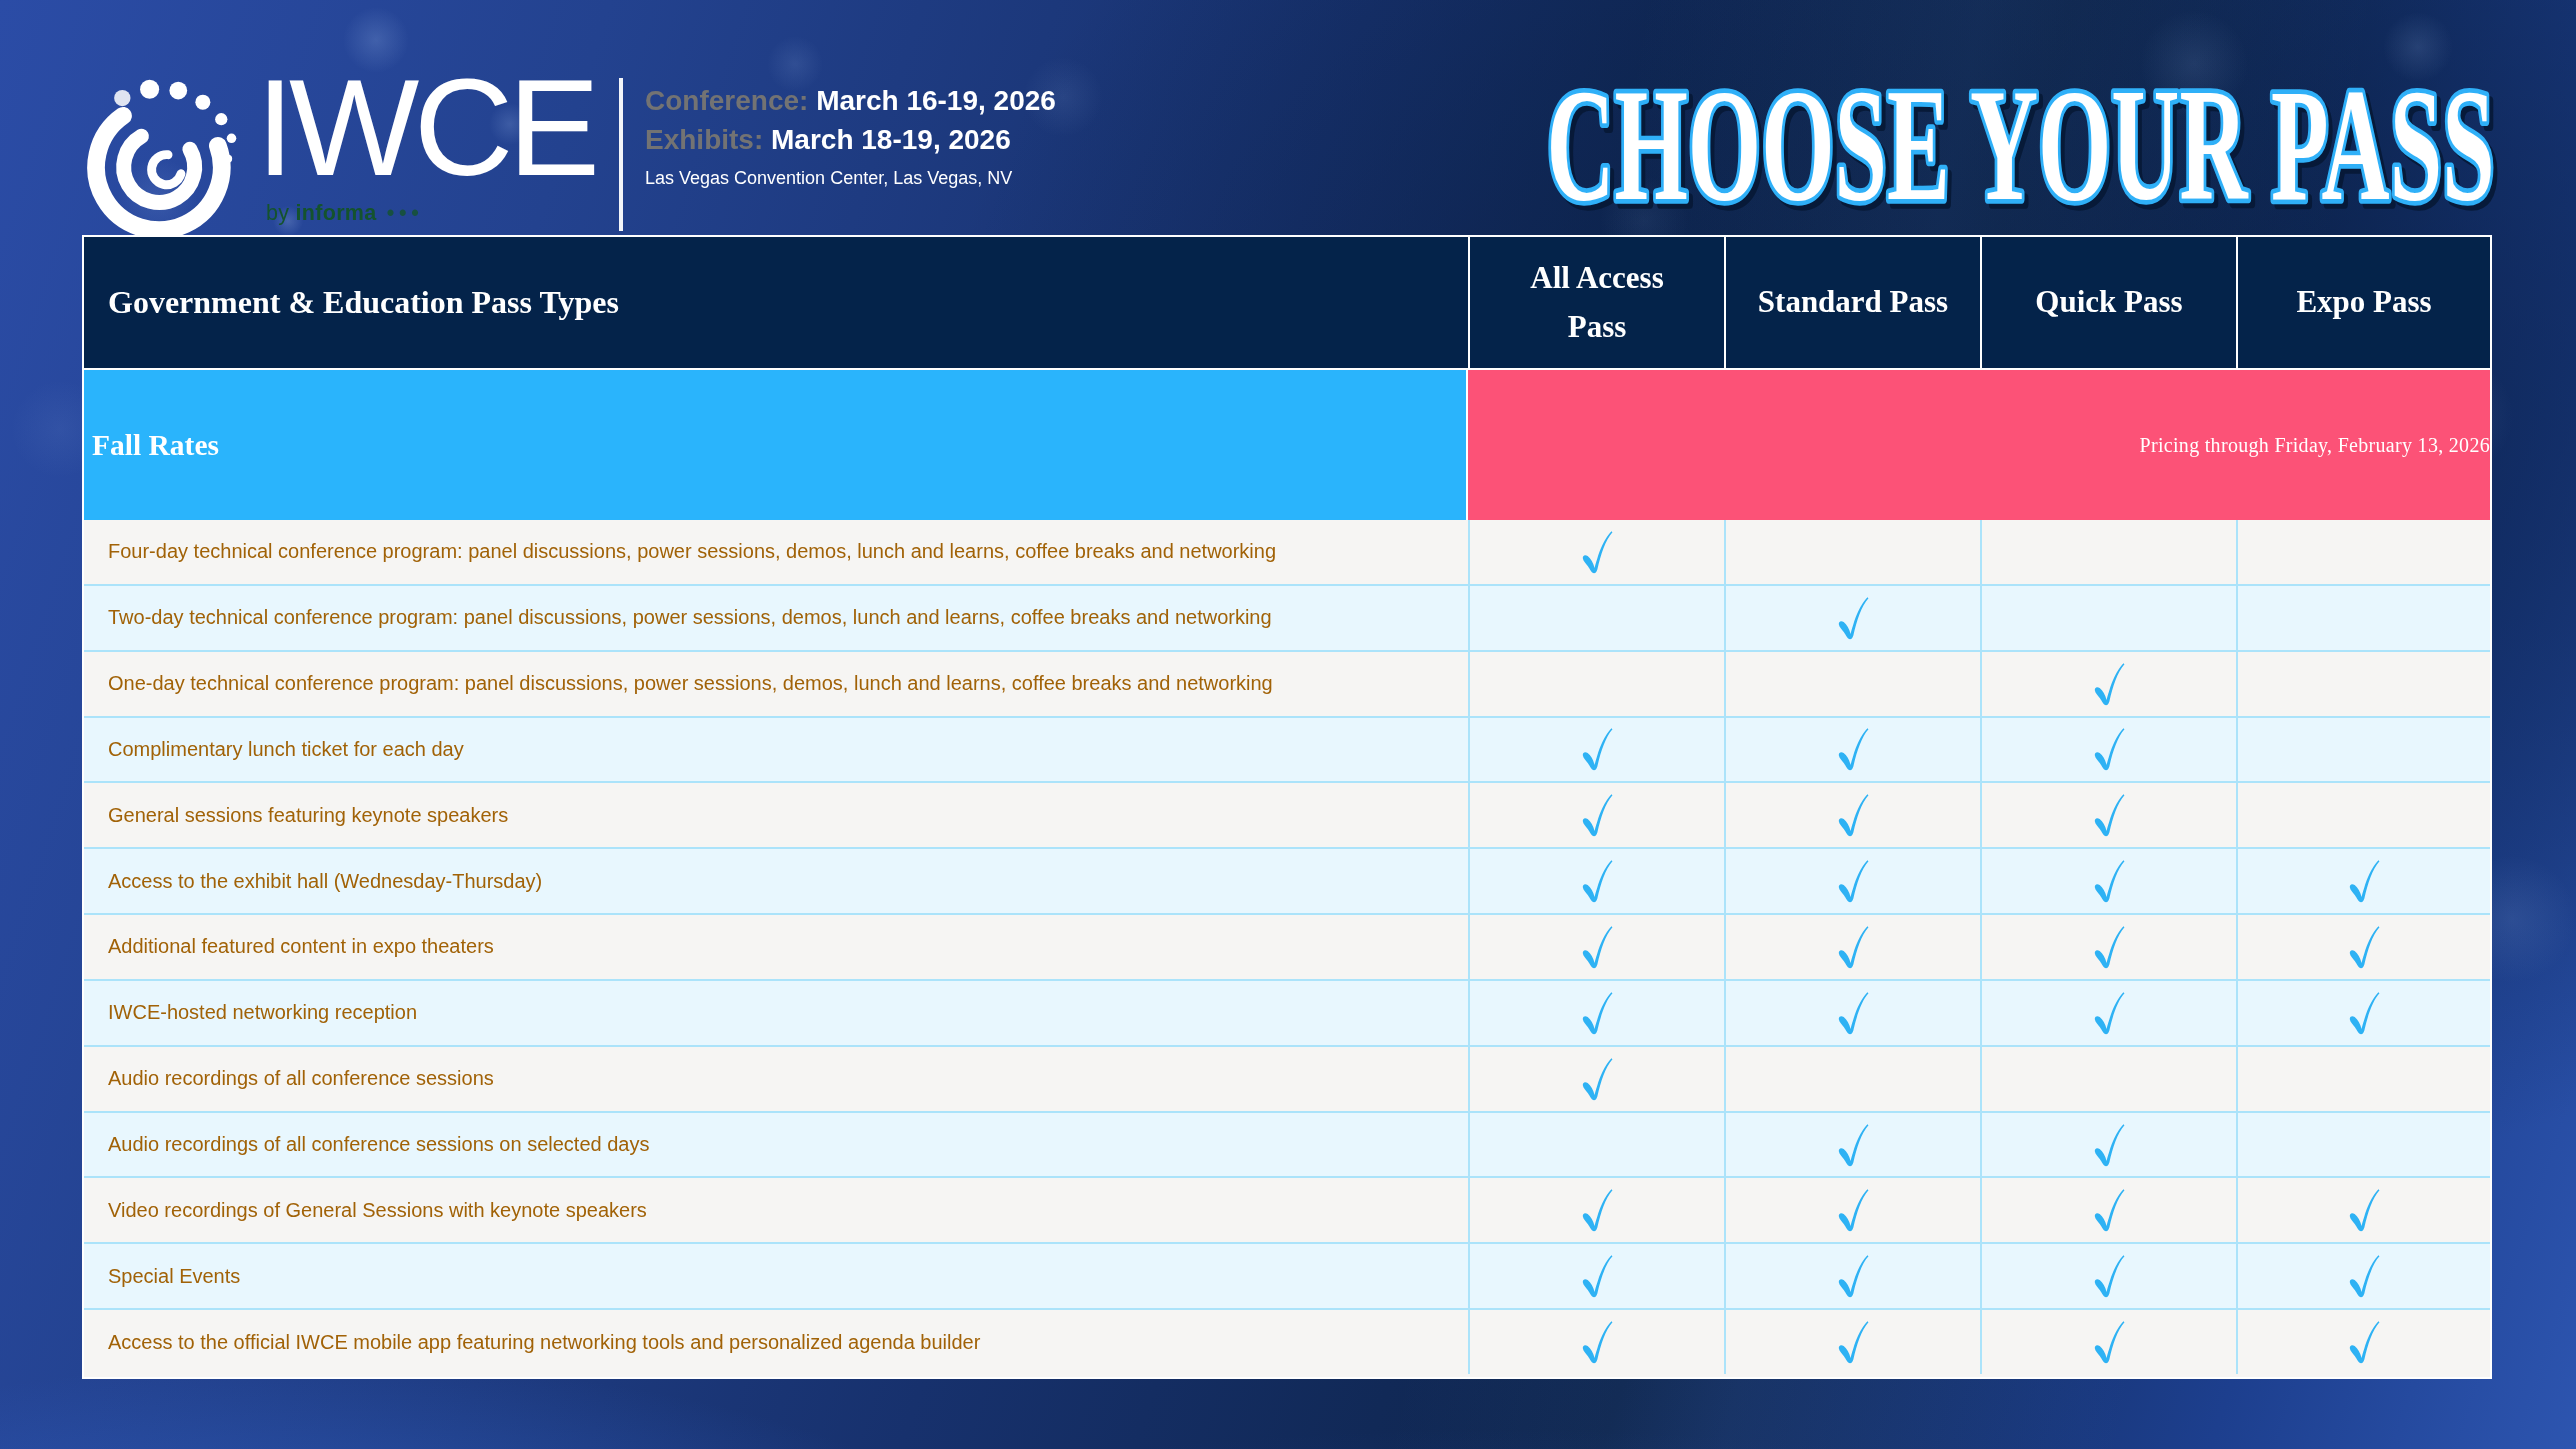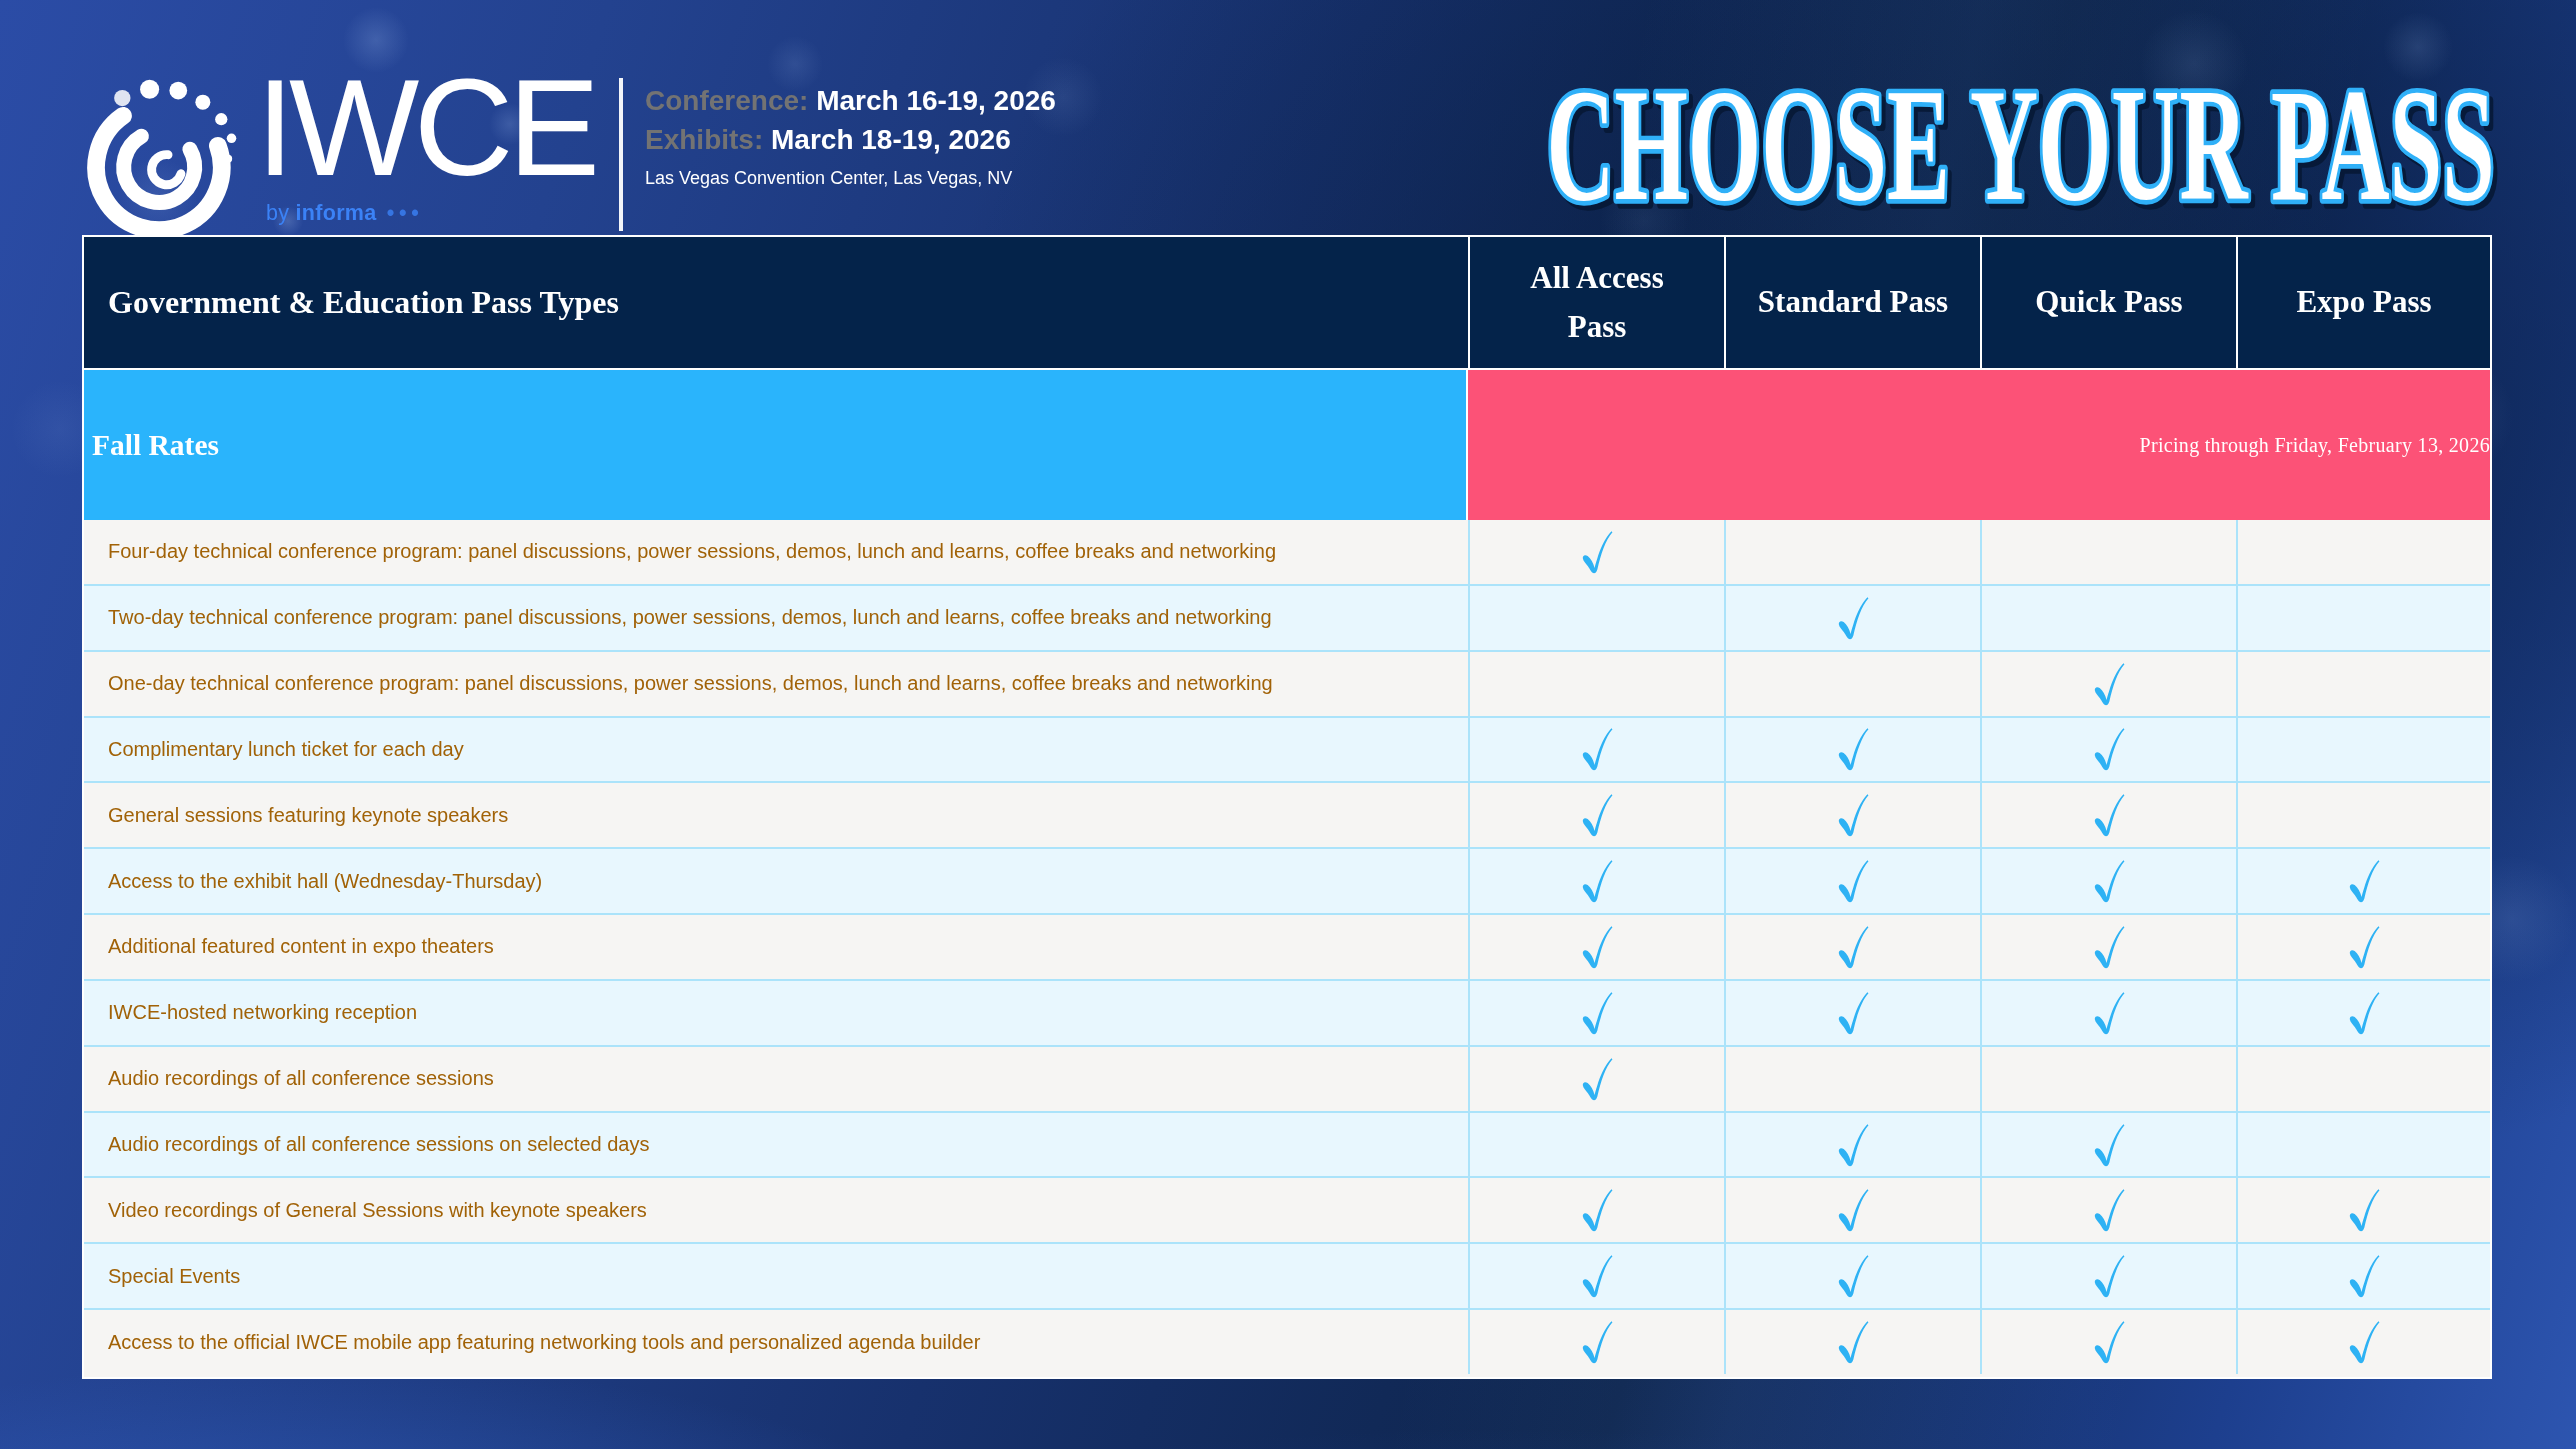--- a/index.html
+++ b/index.html
@@ -25,21 +25,21 @@
     radial-gradient(circle 84px at 2455px 416px, rgba(160,190,240,.10), transparent 70%),
     radial-gradient(circle 91px at 2512px 919px, rgba(160,190,240,.12), transparent 70%),
     radial-gradient(circle 70px at 60px 429px, rgba(160,190,240,.08), transparent 70%);}
   .bg-streaks{position:absolute;inset:0;pointer-events:none;background:
     linear-gradient(100deg, transparent 58%, rgba(90,140,225,.10) 70%, transparent 84%);}
 
   
   .logo-mark{position:absolute;left:87px;top:66px;}
   .wordmark{position:absolute;left:256px;top:58px;font-size:138px;font-weight:400;
     color:#fff;letter-spacing:-5.4px;line-height:1;}
-  .byline{position:absolute;left:266px;top:201px;font-size:21.5px;color:#3b82f6;letter-spacing:0.3px;}
+  .byline{position:absolute;left:266px;top:201px;font-size:21.5px;color:#14532d;letter-spacing:0.3px;}
   .byline b{font-weight:700;}
   .byline .dots{opacity:.8;letter-spacing:4.7px;font-weight:700;margin-left:4px;}
   .v-sep{position:absolute;left:619px;top:78px;width:4px;height:153px;background:rgba(255,255,255,.95);}
   .event-info{position:absolute;left:645px;top:81px;color:#fff;font-size:28px;line-height:39px;font-weight:700;}
   .event-info .teal{color:#737373;}
   .event-info .venue{font-weight:400;font-size:18px;}
   .title-svg{position:absolute;left:1531px;top:68px;
     filter:drop-shadow(4px 5.4px 0.7px rgba(6,24,52,.85));}
 
   

